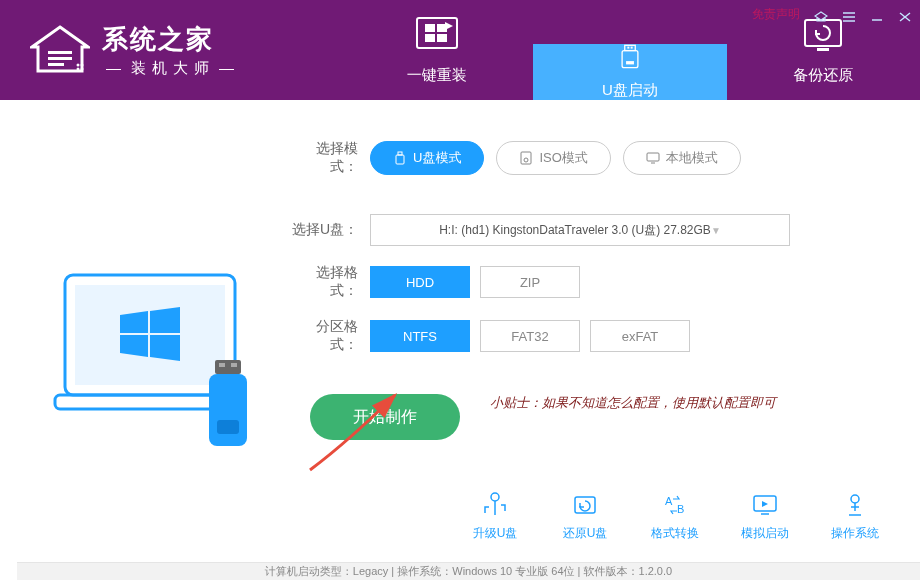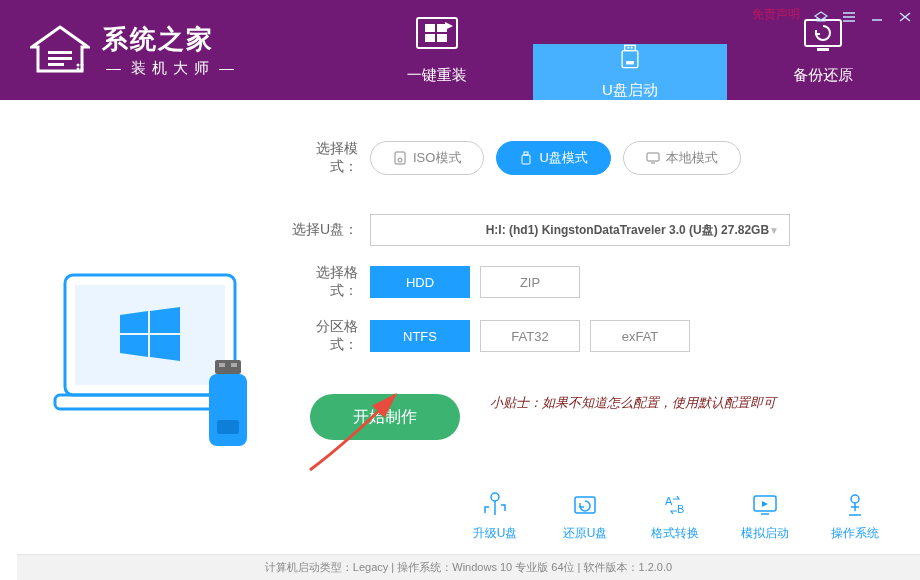--- a/index.html
+++ b/index.html
@@ -26,38 +26,38 @@
 .illustration { width: 240px; display: flex; align-items: center; justify-content: center; padding-top: 40px; }
 .content { flex: 1; padding-left: 10px; }
 
 .row { display: flex; align-items: center; margin-bottom: 18px; }
 .row-label { width: 80px; color: #666; font-size: 14px; text-align: right; padding-right: 12px; }
 .pill-group { display: flex; gap: 12px; }
 .pill { height: 34px; padding: 0 22px; border-radius: 17px; border: 1px solid #ccc; background: #fff; color: #888; font-size: 13px; display: inline-flex; align-items: center; gap: 6px; cursor: pointer; }
 .pill.active { background: #1e9fff; border-color: #1e9fff; color: #fff; }
 .pill-icon { width: 14px; height: 14px; }
 
-.select-box { flex: 1; max-width: 420px; height: 32px; border: 1px solid #ccc; padding: 0 10px; font-size: 12px; color: #555; display: flex; align-items: center; justify-content: flex-end; font-family: "SimSun", monospace; cursor: pointer; font-weight: bold; }
+.select-box { flex: 1; max-width: 420px; height: 32px; border: 1px solid #ccc; padding: 0 10px; font-size: 12px; color: #555; display: flex; align-items: center; justify-content: center; font-family: "SimSun", monospace; cursor: pointer; }
 .select-arrow { color: #bbb; font-size: 10px; }
 
 .btn-group { display: flex; gap: 10px; }
 .sq-btn { width: 100px; height: 32px; border: 1px solid #ccc; background: #fff; color: #888; font-size: 13px; display: inline-flex; align-items: center; justify-content: center; cursor: pointer; }
 .sq-btn.active { background: #1e9fff; border-color: #1e9fff; color: #fff; }
 
 .action-row { display: flex; align-items: flex-start; margin-top: 40px; gap: 30px; padding-left: 0; }
 .start-btn { width: 150px; height: 46px; border-radius: 23px; background: #3cb371; color: #fff; font-size: 16px; border: none; cursor: pointer; margin-left: 20px; }
 .tip { color: #7f1d1d; font-size: 13px; font-style: italic; }
 
 .arrow-overlay { position: absolute; left: 300px; top: 380px; pointer-events: none; }
 
 .bottom-tools { position: absolute; bottom: 38px; right: 30px; display: flex; gap: 20px; }
 .tool { display: flex; flex-direction: column; align-items: center; gap: 6px; color: #1e9fff; font-size: 12px; cursor: pointer; width: 70px; }
 .tool-icon { width: 32px; height: 28px; display: flex; align-items: center; justify-content: center; }
 
-.statusbar { position: absolute; bottom: 0; left: 17px; right: 0; height: 26px; background: #f2f2f2; border-top: 1px solid #e5e5e5; display: flex; align-items: center; justify-content: center; font-size: 11px; color: #888; }
+.statusbar { position: absolute; bottom: 0; left: 17px; right: 0; height: 18px; background: #f2f2f2; border-top: 1px solid #e5e5e5; display: flex; align-items: center; justify-content: center; font-size: 11px; color: #888; }
 </style>
 </head>
 <body>
 
 <div class="header">
   <div class="logo-area">
     <svg class="logo-icon" viewBox="0 0 60 50">
       <path d="M30 2 L58 22 L52 22 L52 46 L8 46 L8 22 L2 22 Z" fill="none" stroke="#fff" stroke-width="3"></path>
       <rect x="18" y="26" width="24" height="3" fill="#fff"></rect>
       <rect x="18" y="32" width="24" height="3" fill="#fff"></rect>
@@ -152,36 +152,36 @@
         <rect x="4" y="14" width="38" height="72" rx="8" fill="#1e9fff"></rect>
         <rect x="12" y="60" width="22" height="14" rx="3" fill="#0d7fd9"></rect>
       </g>
     </svg>
   </div>
 
   <div class="content">
     <div class="row">
       <div class="row-label">选择模式：</div>
       <div class="pill-group">
-        <div class="pill">
-          <svg class="pill-icon" viewBox="0 0 14 14">
-              <rect x="2" y="1" width="10" height="12" rx="1" fill="none" stroke="currentColor"></rect>
-              <circle cx="7" cy="9" r="2" fill="none" stroke="currentColor"></circle>
-            </svg>
-          <span>ISO模式</span>
-        </div>
         <div class="pill active">
           <svg class="pill-icon" viewBox="0 0 14 14">
               <rect x="5" y="1" width="4" height="3" fill="none" stroke="currentColor"></rect>
               <rect x="3" y="4" width="8" height="9" rx="1" fill="none" stroke="currentColor"></rect>
             </svg>
           <span>U盘模式</span>
         </div>
         <div class="pill">
           <svg class="pill-icon" viewBox="0 0 14 14">
+              <rect x="2" y="1" width="10" height="12" rx="1" fill="none" stroke="currentColor"></rect>
+              <circle cx="7" cy="9" r="2" fill="none" stroke="currentColor"></circle>
+            </svg>
+          <span>ISO模式</span>
+        </div>
+        <div class="pill">
+          <svg class="pill-icon" viewBox="0 0 14 14">
               <rect x="1" y="2" width="12" height="8" rx="1" fill="none" stroke="currentColor"></rect>
               <line x1="5" y1="12" x2="9" y2="12" stroke="currentColor"></line>
             </svg>
           <span>本地模式</span>
         </div>
       </div>
     </div>
 
     <div style="height:20px"></div>
 

